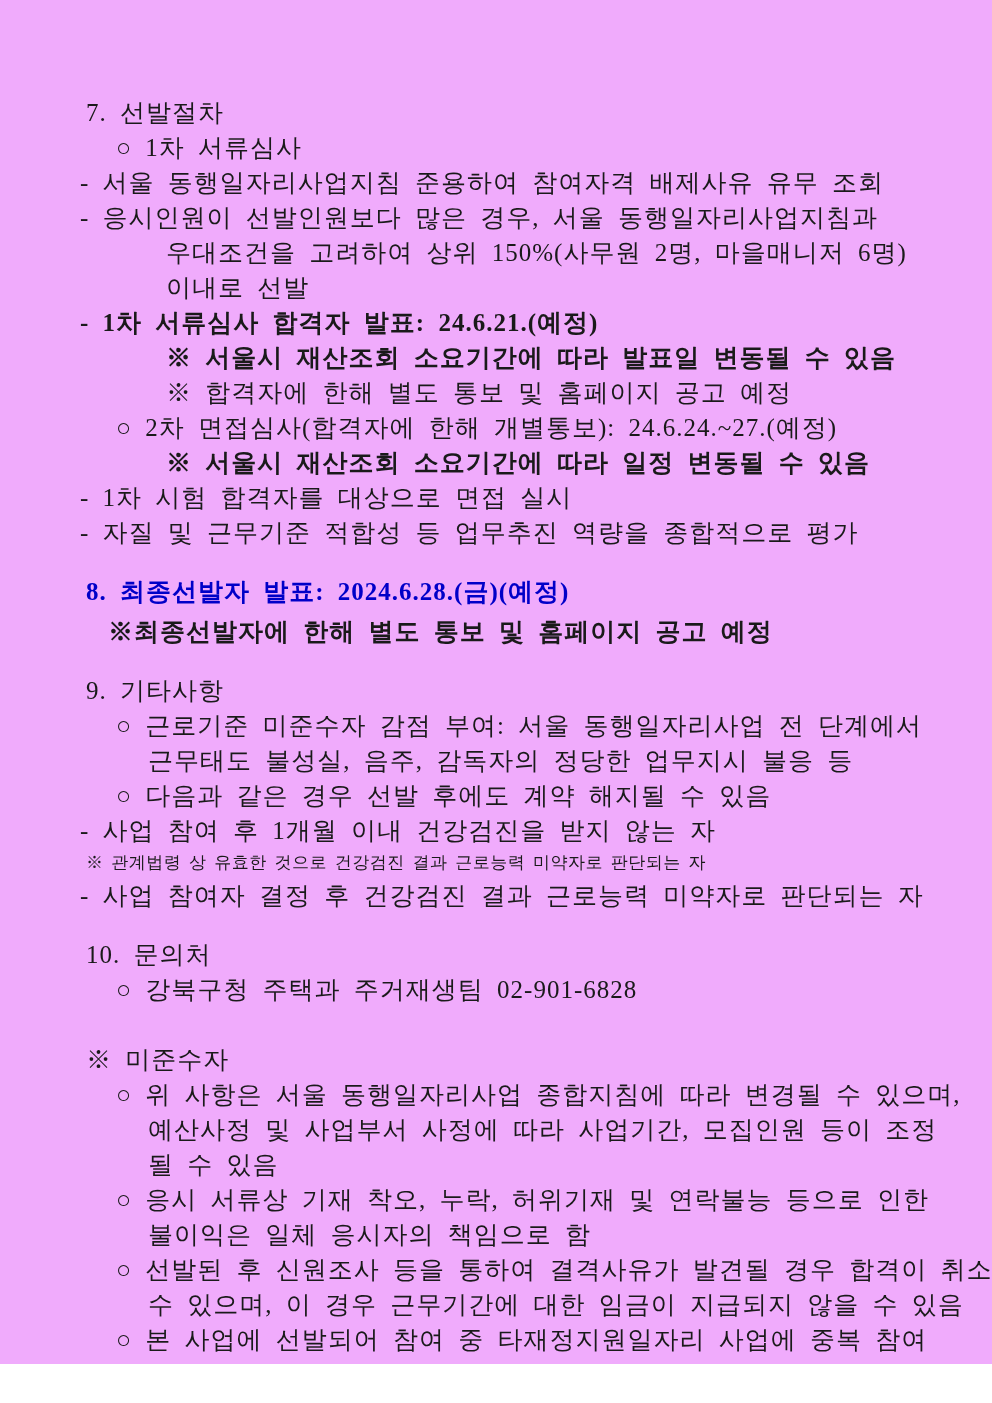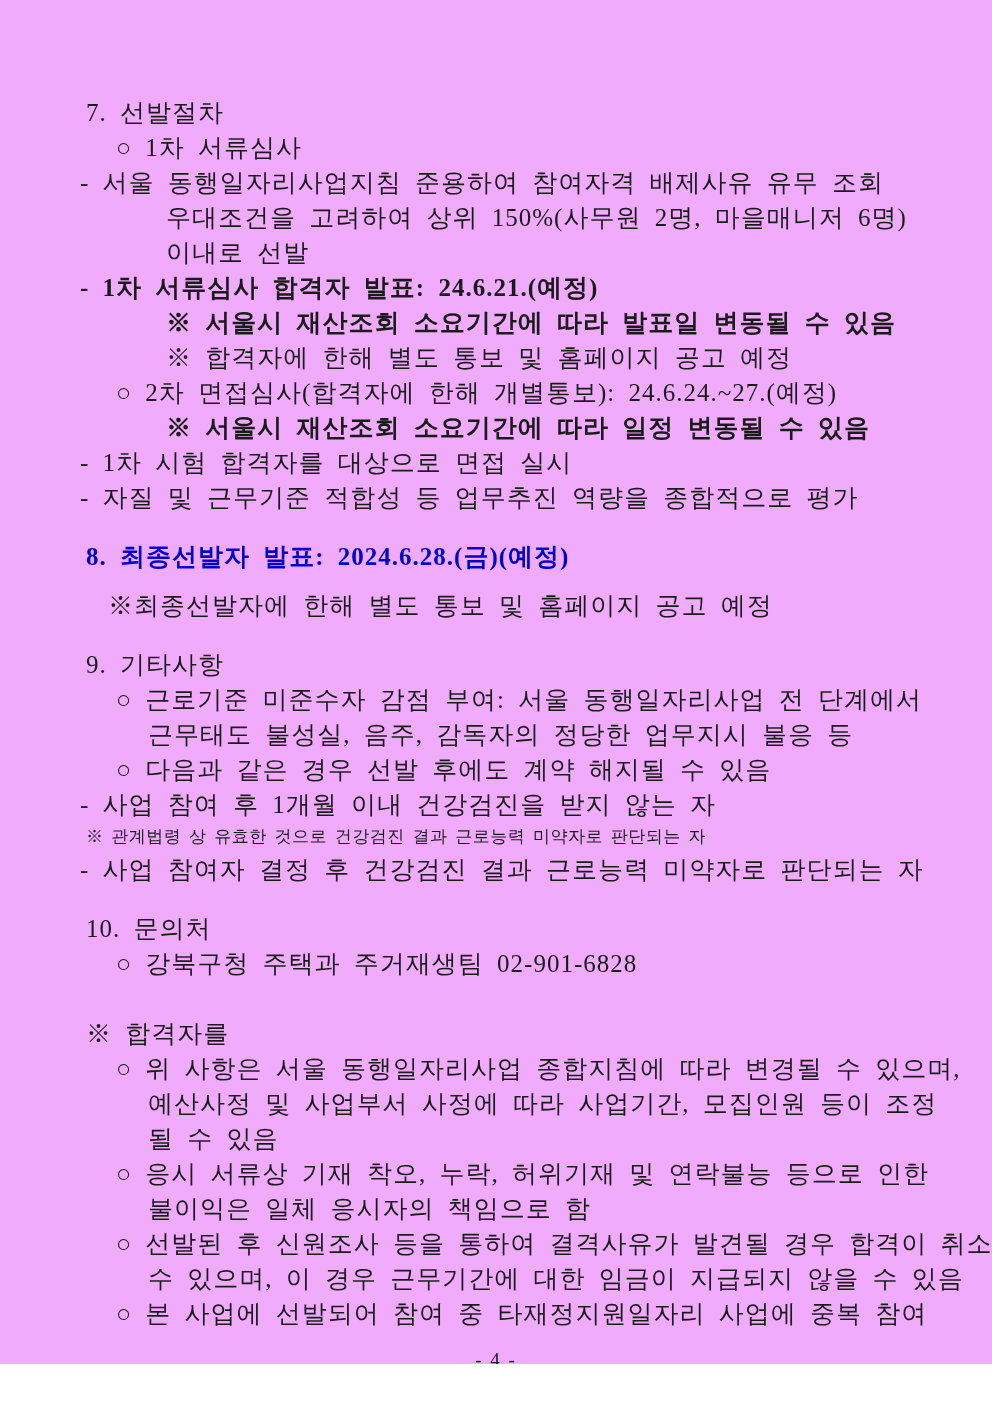--- a/index.html
+++ b/index.html
@@ -27,40 +27,41 @@
   .i0  { padding-left: 86px;  }  
   .i1  { padding-left: 116px; }  
   .i1b { padding-left: 108px; }  
   .i1c { padding-left: 148px; }  
   .i2  { padding-left: 80px; }  
   .i2c { padding-left: 166px; }  
   .i3  { padding-left: 166px; }  
   .i3s { padding-left: 86px; font-size: 17px; line-height: 30px; letter-spacing: 0.5px; word-spacing: 3px; }
   .b { font-weight: 700; }
   .accent { color: var(--accent); }
-  .mt5  { margin-top: 14px;  }
+  .mt5  { margin-top: 5px; font-weight: bold;  }
   .mt12 { margin-top: 24px; }
   .mt35 { margin-top: 35px; }
   .footer {
     margin-top: 15px;
     text-align: center;
     font-size: 19px;
     line-height: 28px;
     letter-spacing: 2px;
   }
 </style>
 </head>
 <body>
 
 <div class="page">
   <div class="content">
 
     <div class="ln i0">7. 선발절차</div>
     <div class="ln i1">○ 1차 서류심사</div>
     <div class="ln i2">- 서울 동행일자리사업지침 준용하여 참여자격 배제사유 유무 조회</div>
+    <div class="ln i2">- 응시인원이 선발인원보다 많은 경우, 서울 동행일자리사업지침과</div>
     <div class="ln i2c">우대조건을 고려하여 상위 150%(사무원 2명, 마을매니저 6명)</div>
     <div class="ln i2c">이내로 선발</div>
     <div class="ln i2 b">- 1차 서류심사 합격자 발표: 24.6.21.(예정)</div>
     <div class="ln i3 b">※ 서울시 재산조회 소요기간에 따라 발표일 변동될 수 있음</div>
     <div class="ln i3">※ 합격자에 한해 별도 통보 및 홈페이지 공고 예정</div>
     <div class="ln i1">○ 2차 면접심사(합격자에 한해 개별통보): 24.6.24.~27.(예정)</div>
     <div class="ln i3 b">※ 서울시 재산조회 소요기간에 따라 일정 변동될 수 있음</div>
     <div class="ln i2">- 1차 시험 합격자를 대상으로 면접 실시</div>
     <div class="ln i2">- 자질 및 근무기준 적합성 등 업무추진 역량을 종합적으로 평가</div>
 
@@ -71,21 +72,21 @@
     <div class="ln i1">○ 근로기준 미준수자 감점 부여: 서울 동행일자리사업 전 단계에서</div>
     <div class="ln i1c">근무태도 불성실, 음주, 감독자의 정당한 업무지시 불응 등</div>
     <div class="ln i1">○ 다음과 같은 경우 선발 후에도 계약 해지될 수 있음</div>
     <div class="ln i2">- 사업 참여 후 1개월 이내 건강검진을 받지 않는 자</div>
     <div class="ln i3s">※ 관계법령 상 유효한 것으로 건강검진 결과 근로능력 미약자로 판단되는 자</div>
     <div class="ln i2">- 사업 참여자 결정 후 건강검진 결과 근로능력 미약자로 판단되는 자</div>
 
     <div class="ln i0 mt12">10. 문의처</div>
     <div class="ln i1">○ 강북구청 주택과 주거재생팀 02-901-6828</div>
 
-    <div class="ln i0 mt35">※ 합격자를</div>
+    <div class="ln i0 mt35">※ 미준수자</div>
     <div class="ln i1">○ 위 사항은 서울 동행일자리사업 종합지침에 따라 변경될 수 있으며,</div>
     <div class="ln i1c">예산사정 및 사업부서 사정에 따라 사업기간, 모집인원 등이 조정</div>
     <div class="ln i1c">될 수 있음</div>
     <div class="ln i1">○ 응시 서류상 기재 착오, 누락, 허위기재 및 연락불능 등으로 인한</div>
     <div class="ln i1c">불이익은 일체 응시자의 책임으로 함</div>
     <div class="ln i1">○ 선발된 후 신원조사 등을 통하여 결격사유가 발견될 경우 합격이 취소될</div>
     <div class="ln i1c">수 있으며, 이 경우 근무기간에 대한 임금이 지급되지 않을 수 있음</div>
     <div class="ln i1">○ 본 사업에 선발되어 참여 중 타재정지원일자리 사업에 중복 참여</div>
 
     <div class="footer">- 4 -</div>

